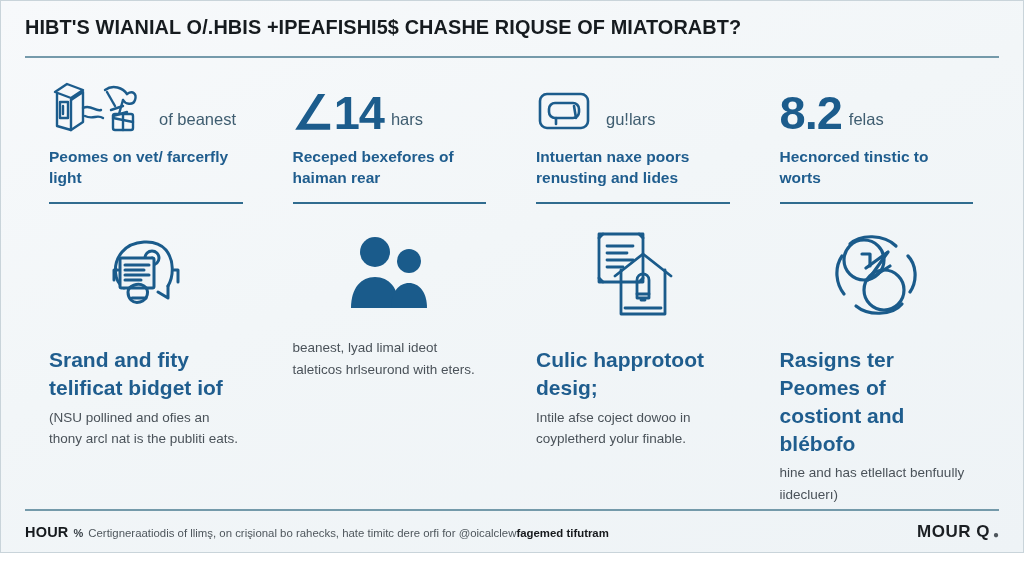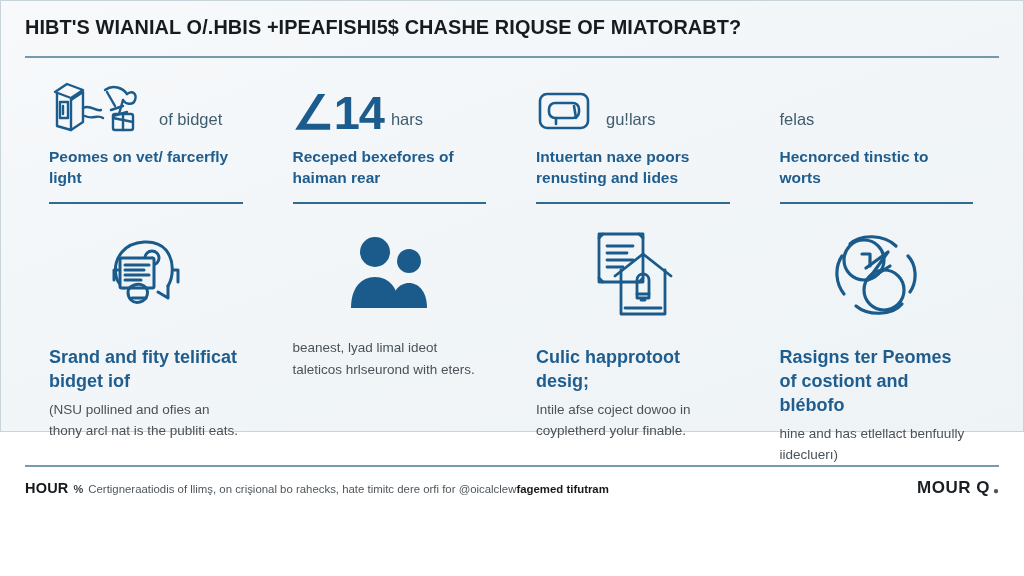--- a/index.html
+++ b/index.html
@@ -11,21 +11,21 @@
   }
 
   body {
     font-family: "Liberation Sans", sans-serif;
     background: #ffffff;
   }
 
   .poster {
     position: relative;
     width: 1024px;
-    height: 432px;
+    height: 553px;
     background: linear-gradient(160deg, #f7f9fb 0%, #f2f6f8 45%, #eef3f6 100%);
     border: 1px solid #c9d4da;
     padding: 0 18px;
     display: flex;
     flex-direction: column;
   }
 
   
   .header {
     padding: 14px 6px 0 6px;
@@ -125,21 +125,21 @@
   .card-icon {
     height: 112px;
     display: flex;
     align-items: center;
     justify-content: center;
     color: #1a5b8b;
   }
 
   .card-title {
     margin-top: 14px;
-    font-size: 18px;
+    font-size: 21px;
     font-weight: 700;
     color: #1f5d8e;
     line-height: 1.32;
   }
 
   .card-body {
     margin-top: 5px;
     font-size: 13.5px;
     color: #4a5259;
     line-height: 1.58;
@@ -244,21 +244,21 @@
             <path d="M74 20 L70 34"></path>
             <path d="M58 12 L66 26"></path>
             <path d="M62 30 L74 26"></path>
             <path d="M64 36 L78 32"></path>
             <rect x="64" y="34" width="20" height="16" rx="2"></rect>
             <path d="M64 38 L84 42"></path>
             <path d="M74 34 L74 50"></path>
           </svg>
         </span>
         <span class="stat-number"></span>
-        <span class="stat-unit">of bidget</span>
+        <span class="stat-unit">of beanest</span>
       </div>
       <div class="stat-label">Peomes on vet/ farcerfly light</div>
       <div class="stat-rule"></div>
     </div>
 
     <div class="stat">
       <div class="stat-value-line">
         <span class="stat-number">∠14</span>
         <span class="stat-unit">hars</span>
       </div>
@@ -278,20 +278,21 @@
         </span>
         <span class="stat-number"></span>
         <span class="stat-unit">gu!lars</span>
       </div>
       <div class="stat-label">Intuertan naxe poors renusting and lides</div>
       <div class="stat-rule"></div>
     </div>
 
     <div class="stat">
       <div class="stat-value-line">
+        <span class="stat-number">8.2</span>
         <span class="stat-unit">felas</span>
       </div>
       <div class="stat-label">Hecnorced tinstic to worts</div>
       <div class="stat-rule"></div>
     </div>
 
   </div>
 
   <div class="cards-row">
 

